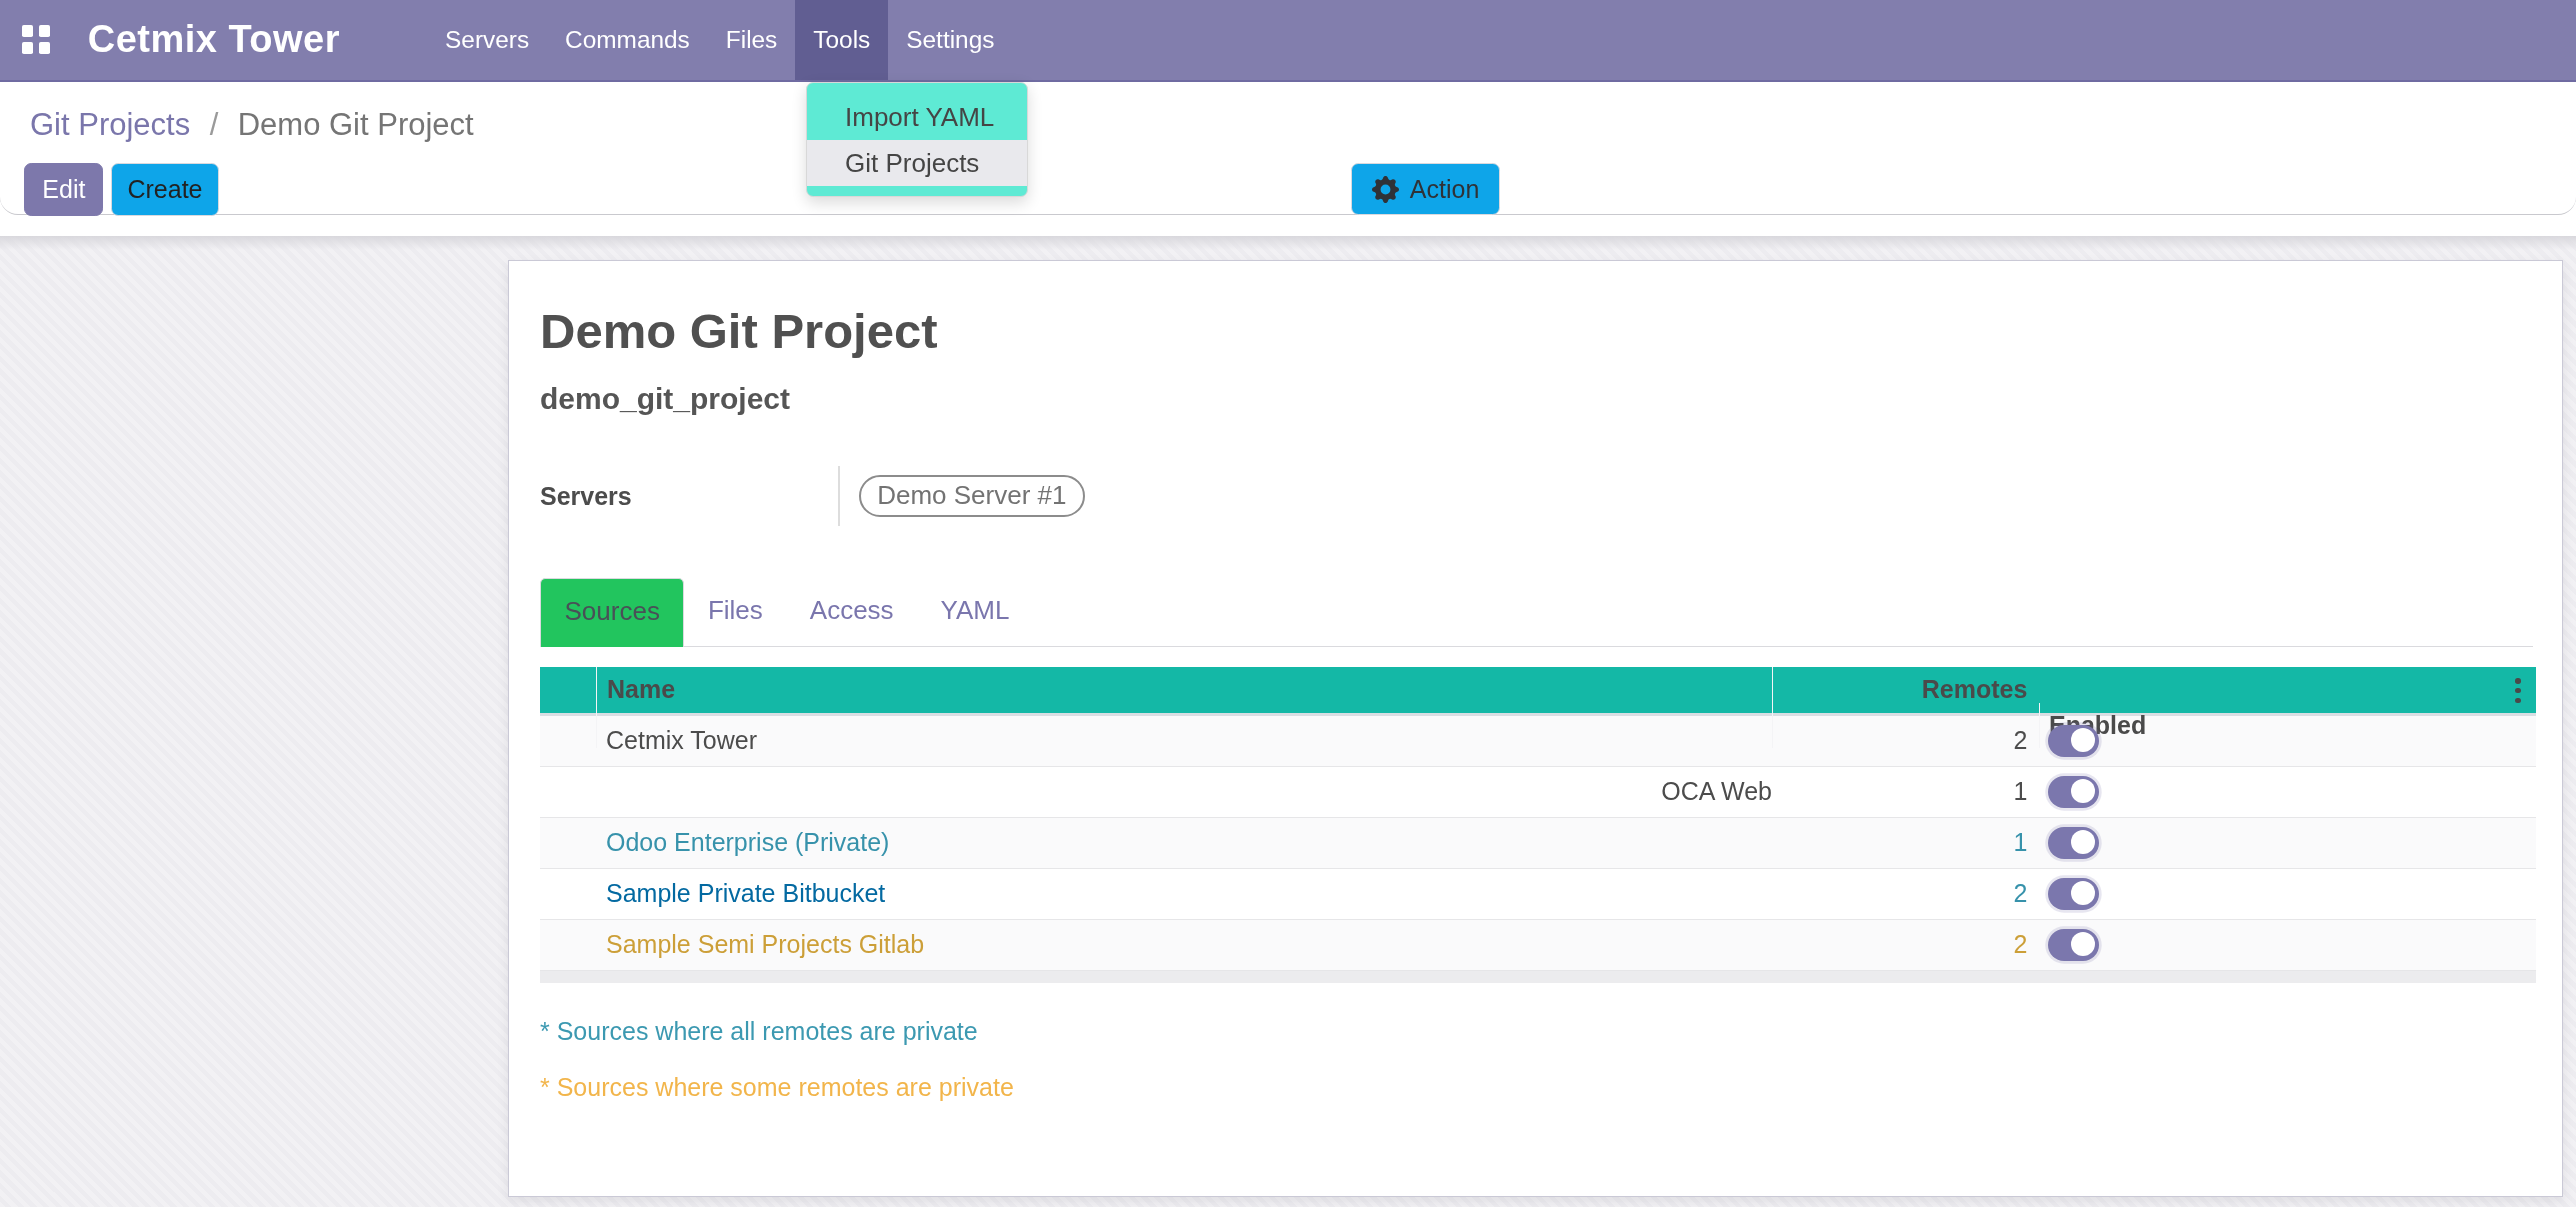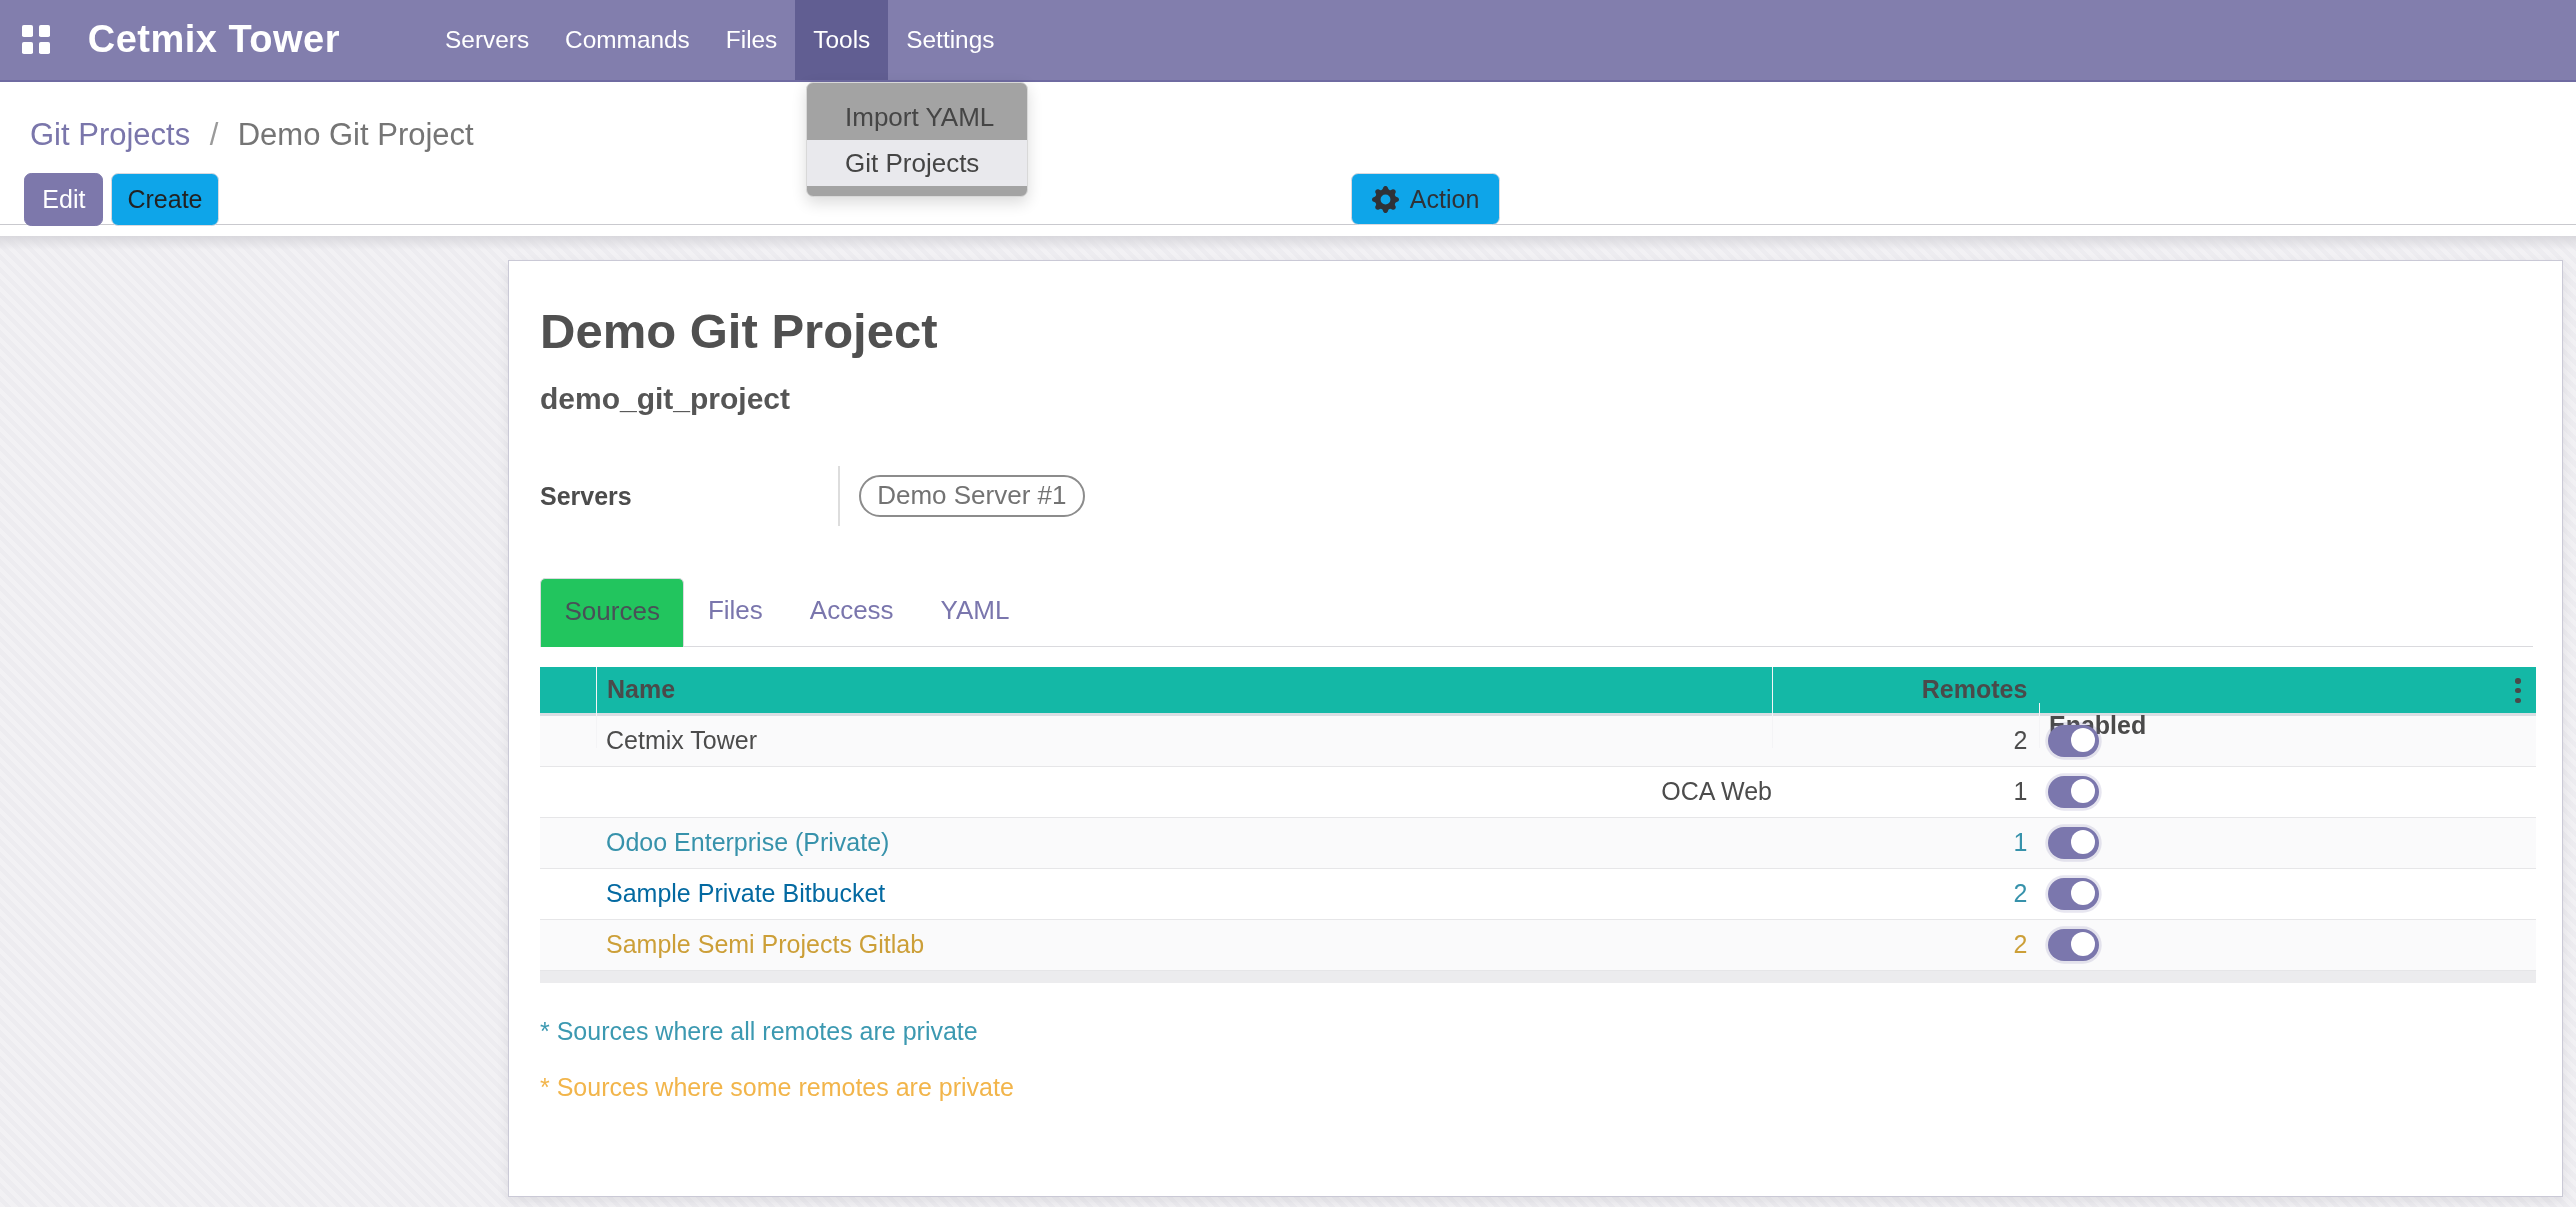--- a/index.html
+++ b/index.html
@@ -15,39 +15,39 @@
                display:grid; grid-template-columns:11.7px 11.7px; grid-template-rows:11.7px 11.7px;
                gap:5.4px; cursor:pointer; }
   .apps-icon i { background:#fff; border-radius:1.8px; }
   .brand { margin-left:36px; line-height:79px; font-size:38px; font-weight:700;
            letter-spacing:0.5px; white-space:nowrap; }
   .nav-menu { display:flex; align-items:stretch; margin-left:87px; }
   .nav-item { line-height:79px; padding:0 18px; font-size:24.4px; white-space:nowrap; cursor:pointer; }
   .nav-item.active { background:#615e92; }
 
   
-  .control-panel { position:absolute; left:0; top:92px; width:100%; height:133px;
-                   background:#fff; border-bottom:1.8px solid #c9c9ce; }
+  .control-panel { position:absolute; left:0; top:82px; width:100%; height:133px;
+                   background:#fff; border-bottom:1.8px solid #c9c9ce;border-radius:18px; }
   .breadcrumb { position:absolute; left:30px; top:21.7px; height:42px; line-height:42px;
                 font-size:31px; white-space:nowrap; }
   .breadcrumb .bc-link { color:#7a76ab; text-decoration:none; cursor:pointer; }
   .breadcrumb .bc-sep { color:#9a9a9a; padding:0 10.8px; }
   .breadcrumb .bc-current { color:#757575; }
   .btn { display:inline-flex; align-items:center; justify-content:center; height:53px;
          border-radius:7.2px; font-size:25px; font-family:inherit; cursor:pointer;
          background:#0ea5e9; border:1.8px solid #d9d9de; color:#222; padding:0 23.5px; }
   .btn-edit { position:absolute; left:24.4px; top:81px; background:#7d78ab;
               border:1.8px solid #7d78ab; color:#fff; width:79px; padding:0; }
   .btn-create { position:absolute; left:111px; top:81px; width:108px; padding:0; }
   .btn-action { position:absolute; left:1351px; top:81px; height:52px; padding:0 20px; color:#2f3237; }
   .btn-action svg { width:27px; height:27px; margin-right:10.8px; fill:#2f3237; }
 
   
   .dropdown { position:absolute; left:806px; top:82px; width:222px; z-index:50;
-              background:#a3a3a3; border:0.9px solid #d8d8d8; border-radius:7.2px;
+              background:#5eead4; border:0.9px solid #d8d8d8; border-radius:7.2px;
               padding:10.8px 0 10px 0; box-shadow:0 5.4px 14.4px rgba(0,0,0,.14); }
   .menu-item { height:46px; line-height:46px; padding-left:38px; font-size:26px;
                color:#454545; cursor:pointer; white-space:nowrap; }
   .menu-item.highlighted { background:#e9e9ed; }
 
   
   .content { position:absolute; left:0; top:236px; width:100%; height:972px;
              background:repeating-linear-gradient(45deg,#f2f1f4 0 4.5px,#edecf0 4.5px 9px); }
   .content::before { content:""; position:absolute; left:0; top:0; width:100%; height:14.4px;
              background:linear-gradient(#d9d8dd, rgba(240,239,243,0)); }

